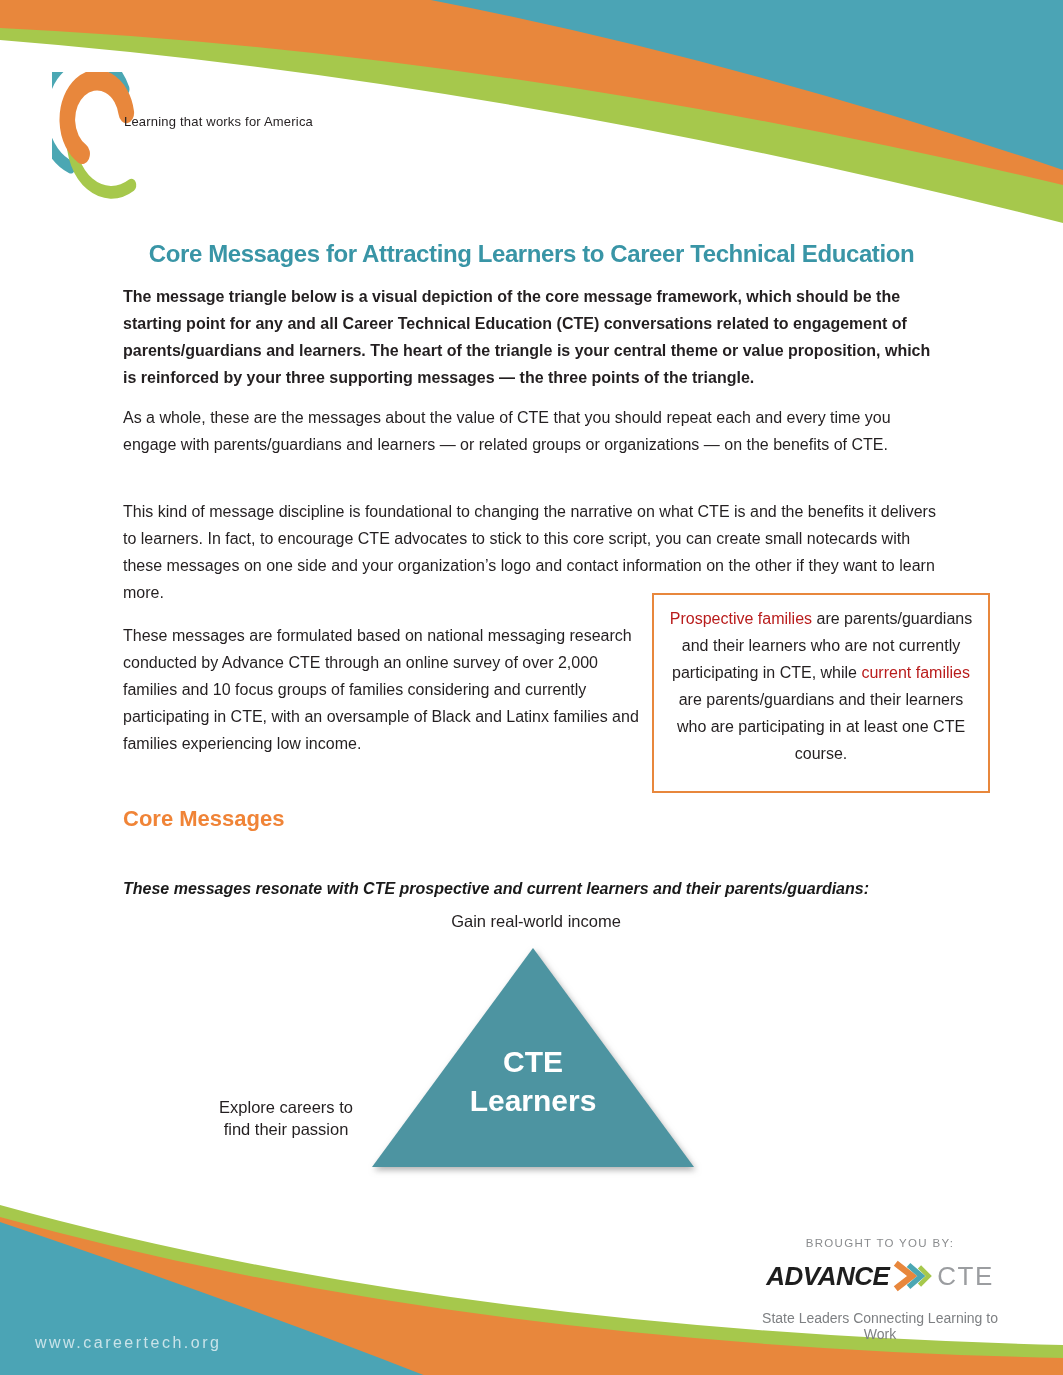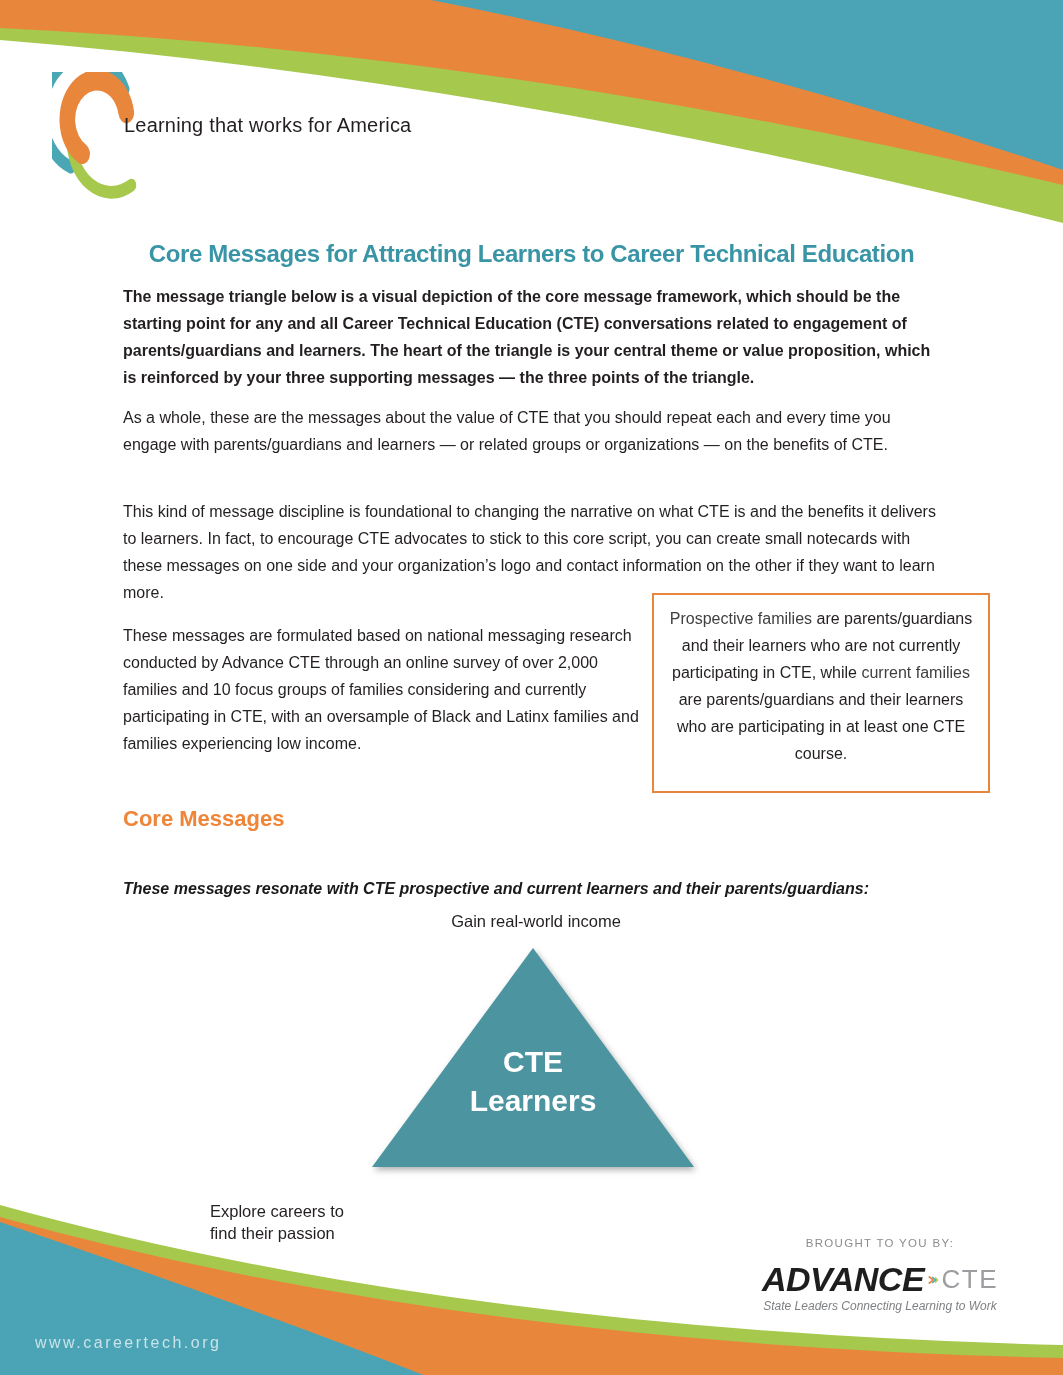--- a/index.html
+++ b/index.html
@@ -9,61 +9,61 @@
     background:#ffffff; overflow:hidden;
     font-family:"Liberation Sans", sans-serif; color:#231F20;
   }
   svg.swoosh { position:absolute; left:0; display:block; }
   .swoosh-top { top:0; }
   .swoosh-bottom { top:1175px; }
 
   
   .logo { position:absolute; left:50px; top:70px; width:380px; height:140px; }
   .logo-crescents { position:absolute; left:2px; top:2px; }
-  .logo-tagline { position:absolute; left:74px; top:44px; font-size:20px; color:#231F20; letter-spacing:0.2px; }
+  .logo-tagline { position:absolute; left:74px; top:44px; font-size:13px; color:#231F20; letter-spacing:0.2px; }
   .logo-word { position:absolute; left:72px; top:60px; font-size:48px; font-weight:bold; color:#141414; letter-spacing:1px; }
   .logo-reg { font-size:13px; vertical-align:22px; font-weight:bold; }
 
   .doc-title {
     position:absolute; top:240px; left:0; width:1063px; text-align:center;
     font-size:24px; font-weight:bold; color:#3995A6; letter-spacing:-0.4px;
   }
 
   .para { position:absolute; left:123px; width:818px; font-size:16px; line-height:27px; color:#231F20; }
   .para-1 { top:283px;font-weight:bold; }
   .para-2 { top:404px; }
   .para-3 { top:498px; }
   .para-4 { top:622px; width:522px; }
 
   .callout {
     position:absolute; left:652px; top:593px; width:338px; height:200px;
     border:2px solid #E8873C; background:#ffffff;
     padding:10px 12px; text-align:center; font-size:16px; line-height:27px;
   }
-  .callout .hl { color:#404040; }
+  .callout .hl { color:#b91c1c; }
 
   .core-heading { position:absolute; left:123px; top:806px; font-size:22px; font-weight:bold; color:#F08437; }
   .core-intro { position:absolute; left:123px; top:857px; width:860px; font-size:16px; font-weight:bold; font-style:italic; color:#1A1A1A;margin-top:23px; }
 
   
   .tri-top-label { position:absolute; left:386px; top:912px; width:300px; text-align:center; font-size:16.5px; }
   .triangle-svg { position:absolute; left:360px; top:940px; filter:drop-shadow(2px 3px 3px rgba(110,110,110,0.55)); }
   .tri-center { position:absolute; left:433px; top:1042px; width:200px; text-align:center;
                 color:#ffffff; font-size:30px; font-weight:bold; line-height:39px; }
-  .tri-left-label { position:absolute; left:210px; top:1200px; width:152px; text-align:left; font-size:16.5px; line-height:22px; }
+  .tri-left-label { position:absolute; left:210px; top:1096px; width:152px; text-align:center; font-size:16.5px; line-height:22px; }
   .tri-right-label { position:absolute; left:698px; top:1150px; width:178px; text-align:center; font-size:16.5px; line-height:22px; }
 
   
   .brought { position:absolute; left:762px; top:1237px; width:236px; text-align:center; }
   .brought-label { font-size:11.5px; color:#8A8C8E; letter-spacing:1.3px; }
   .adv-row { margin-top:11px; display:flex; align-items:center; justify-content:center; }
-  .adv-word { font-size:34px; font-weight:bold; font-style:italic; color:#1E1E1E; letter-spacing:-0.5px; }
+  .adv-word { font-size:26px; font-weight:bold; font-style:italic; color:#1E1E1E; letter-spacing:-0.5px; }
   .adv-chevron { margin:0 2px 0 4px; }
   .adv-cte { font-size:26px; color:#9B9DA0; letter-spacing:1.5px; }
-  .adv-tagline { margin-top:0; font-size:12px; font-style:italic; color:#7E8083; }
+  .adv-tagline { margin-top:18px; font-size:14px; color:#7E8083; }
 
   .site-url { position:absolute; left:35px; top:1334px; font-size:16px; letter-spacing:2.5px; color:#C9E3E9; }
 </style>
 </head>
 <body>
 
 <div class="page">
 
   <svg class="swoosh swoosh-top" width="1063" height="420" viewBox="0 0 1063 420" aria-hidden="true">
     <path d="M0,40 Q500,80 1063,223 L1063,0 L0,0 Z" fill="#A6C84C"></path>

